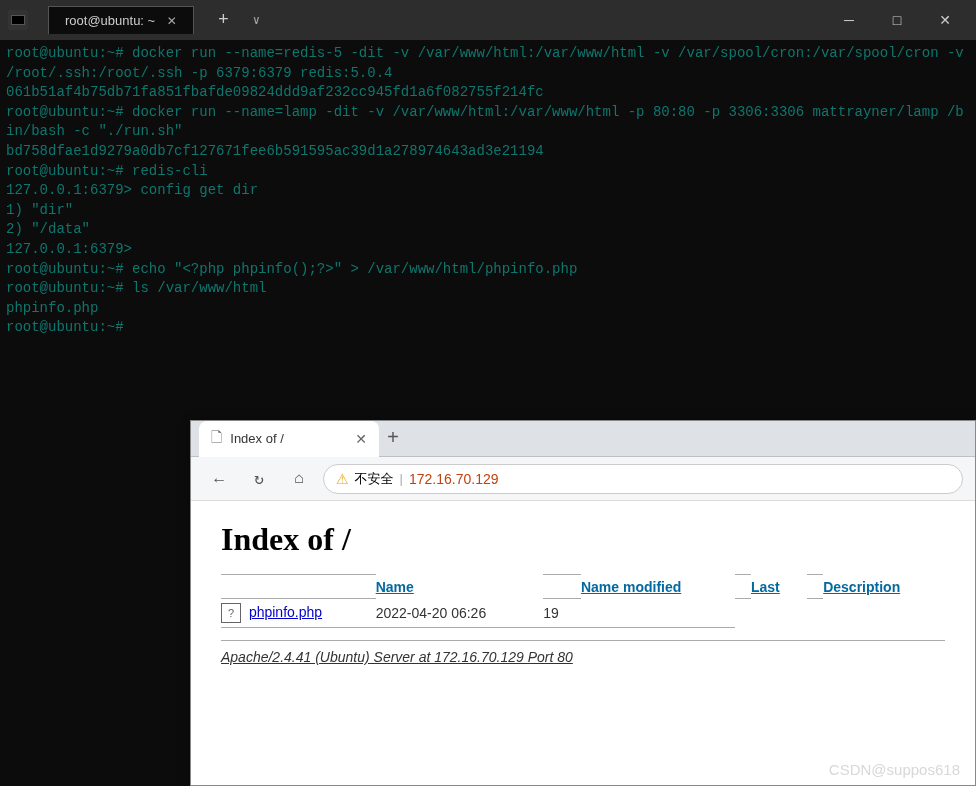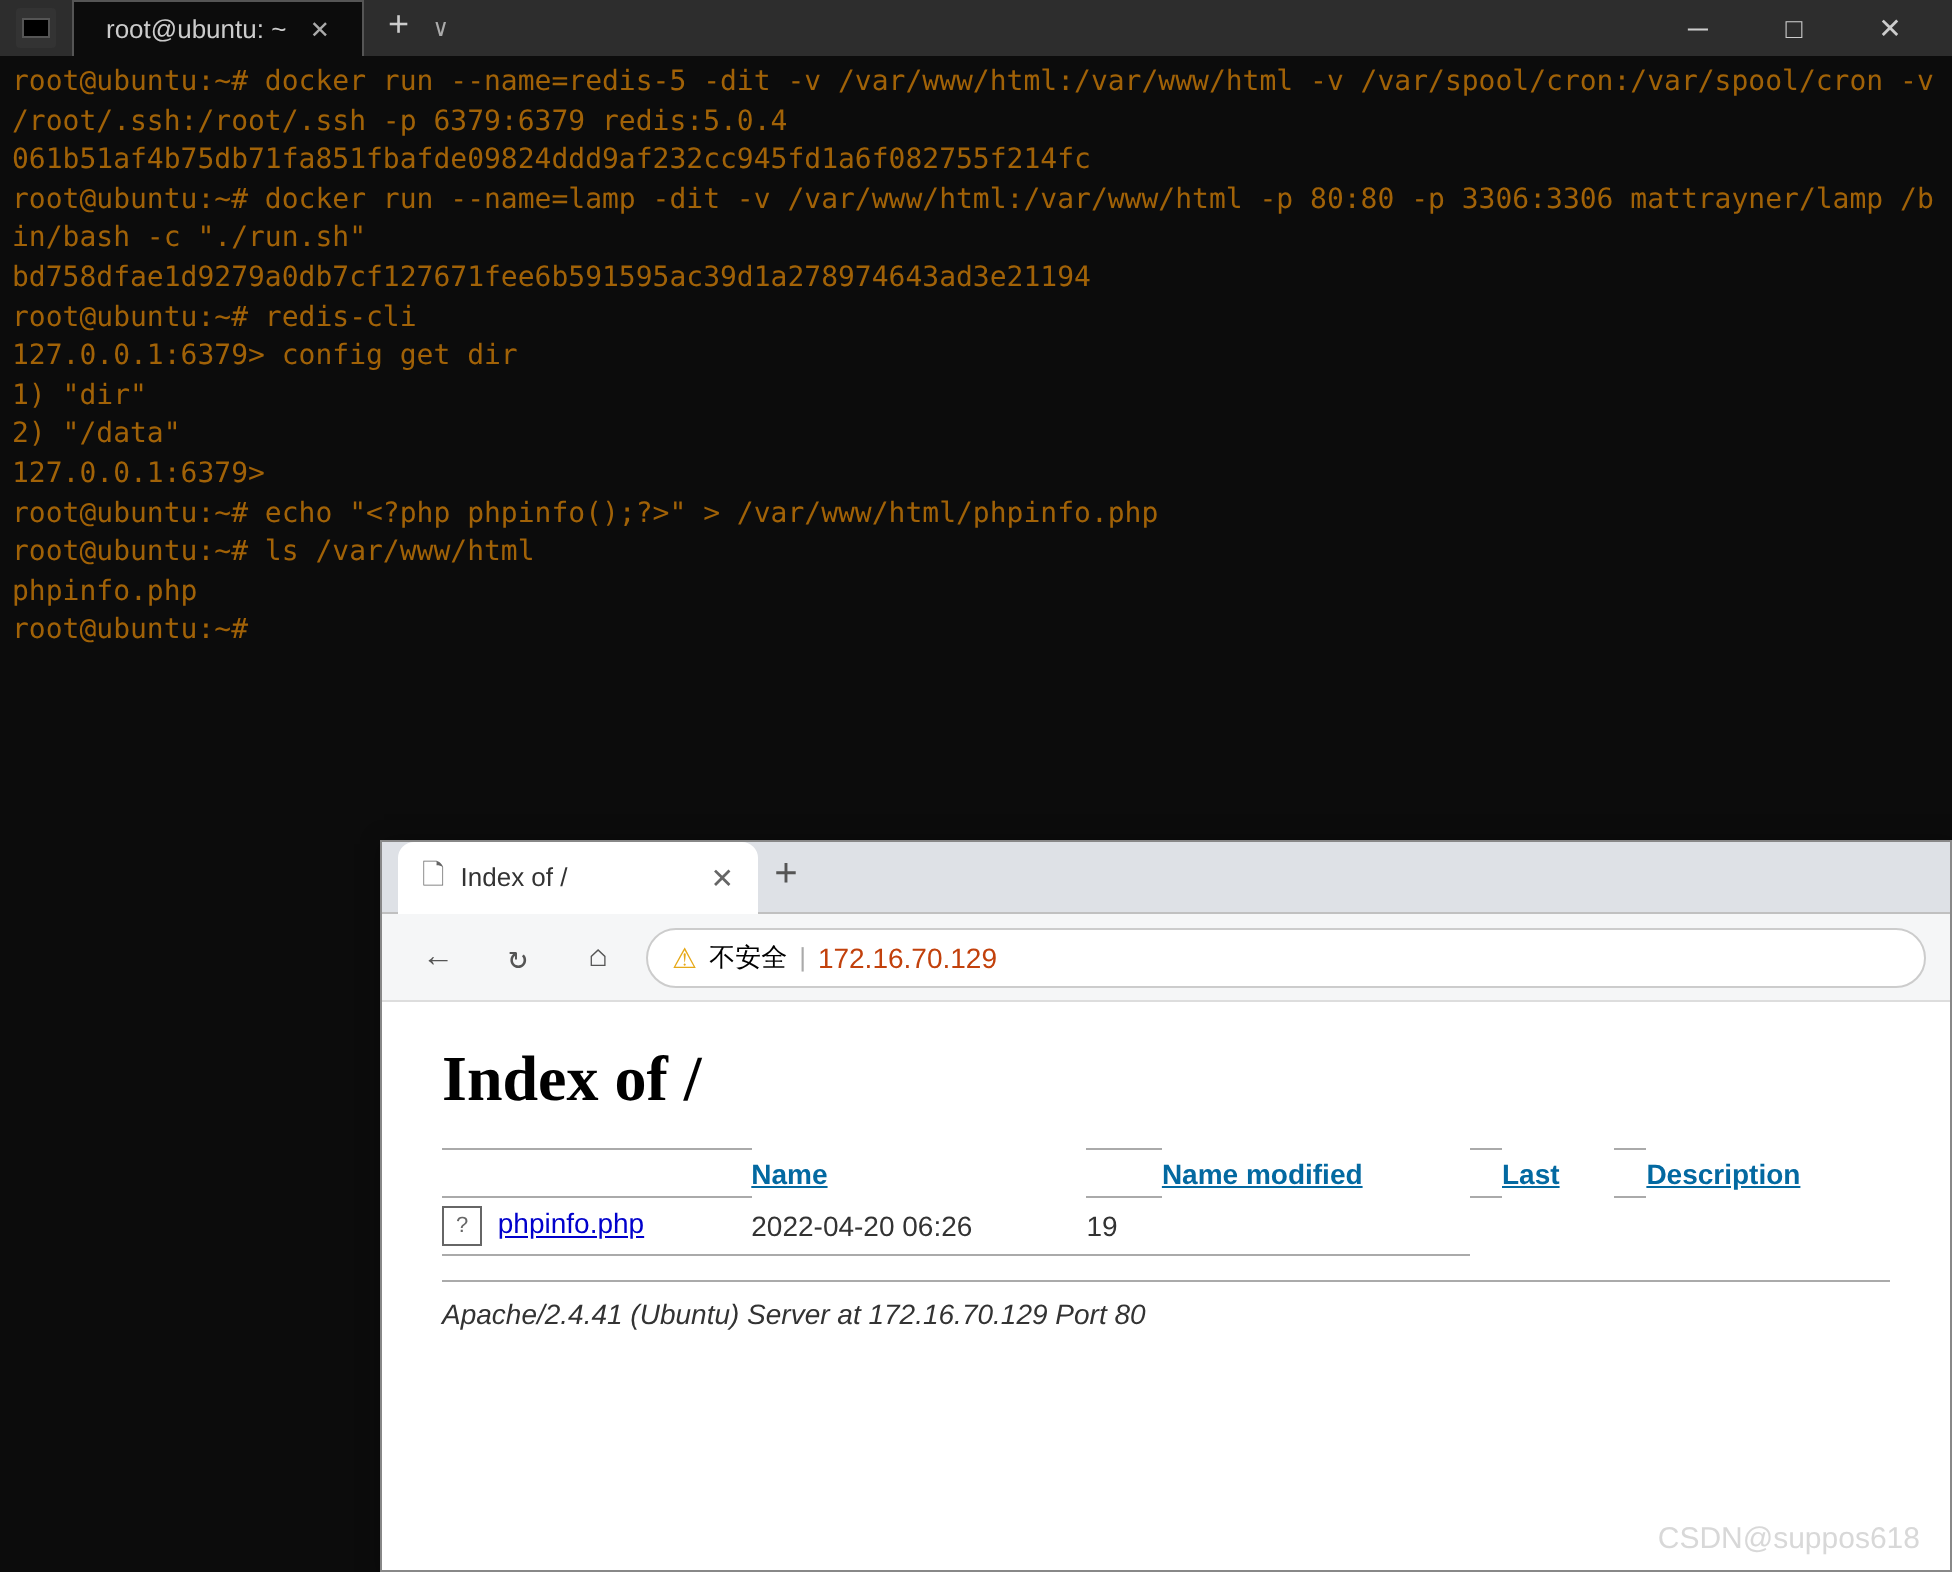--- a/index.html
+++ b/index.html
@@ -11,25 +11,25 @@
       top: 0; left: 0;
       width: 976px;
       height: 786px;
       background: #0c0c0c;
       display: flex;
       flex-direction: column;
     }
 
     .terminal-titlebar {
       background: #2d2d2d;
-      height: 28px;
+      height: 40px;
       display: flex;
       align-items: center;
       padding: 0 8px;
-      gap: 0;
+      gap: 12px;
       flex-shrink: 0;
     }
 
     .terminal-icon {
       width: 20px;
       height: 20px;
       background: #333;
       border-radius: 2px;
       margin-right: 8px;
       display: flex;
@@ -104,23 +104,24 @@
       color: #cccccc;
       font-size: 14px;
       line-height: 1.4;
       overflow: hidden;
       position: relative;
     }
 
     .terminal-content pre {
       white-space: pre-wrap;
       word-break: break-all;
-      color: #a16207;
+      color: #0f766e;
       font-size: 14px;
       line-height: 1.4;
+      font-family: Liberation Mono, monospace;
     }
 
     
     .browser-window {
       position: absolute;
       top: 420px;
       left: 190px;
       width: 786px;
       height: 366px;
       background: #f0f0f0;
@@ -301,20 +302,21 @@
     }
 
     .server-info {
       margin-top: 12px;
       font-family: Arial, sans-serif;
       font-size: 14px;
       font-style: italic;
       color: #333;
       border-top: 1px solid #aaa;
       padding-top: 8px;
+      text-decoration: underline;
     }
 
     
     .watermark {
       position: absolute;
       bottom: 8px;
       right: 16px;
       color: rgba(200,200,200,0.7);
       font-size: 15px;
       font-family: 'Segoe UI', Arial, sans-serif;

